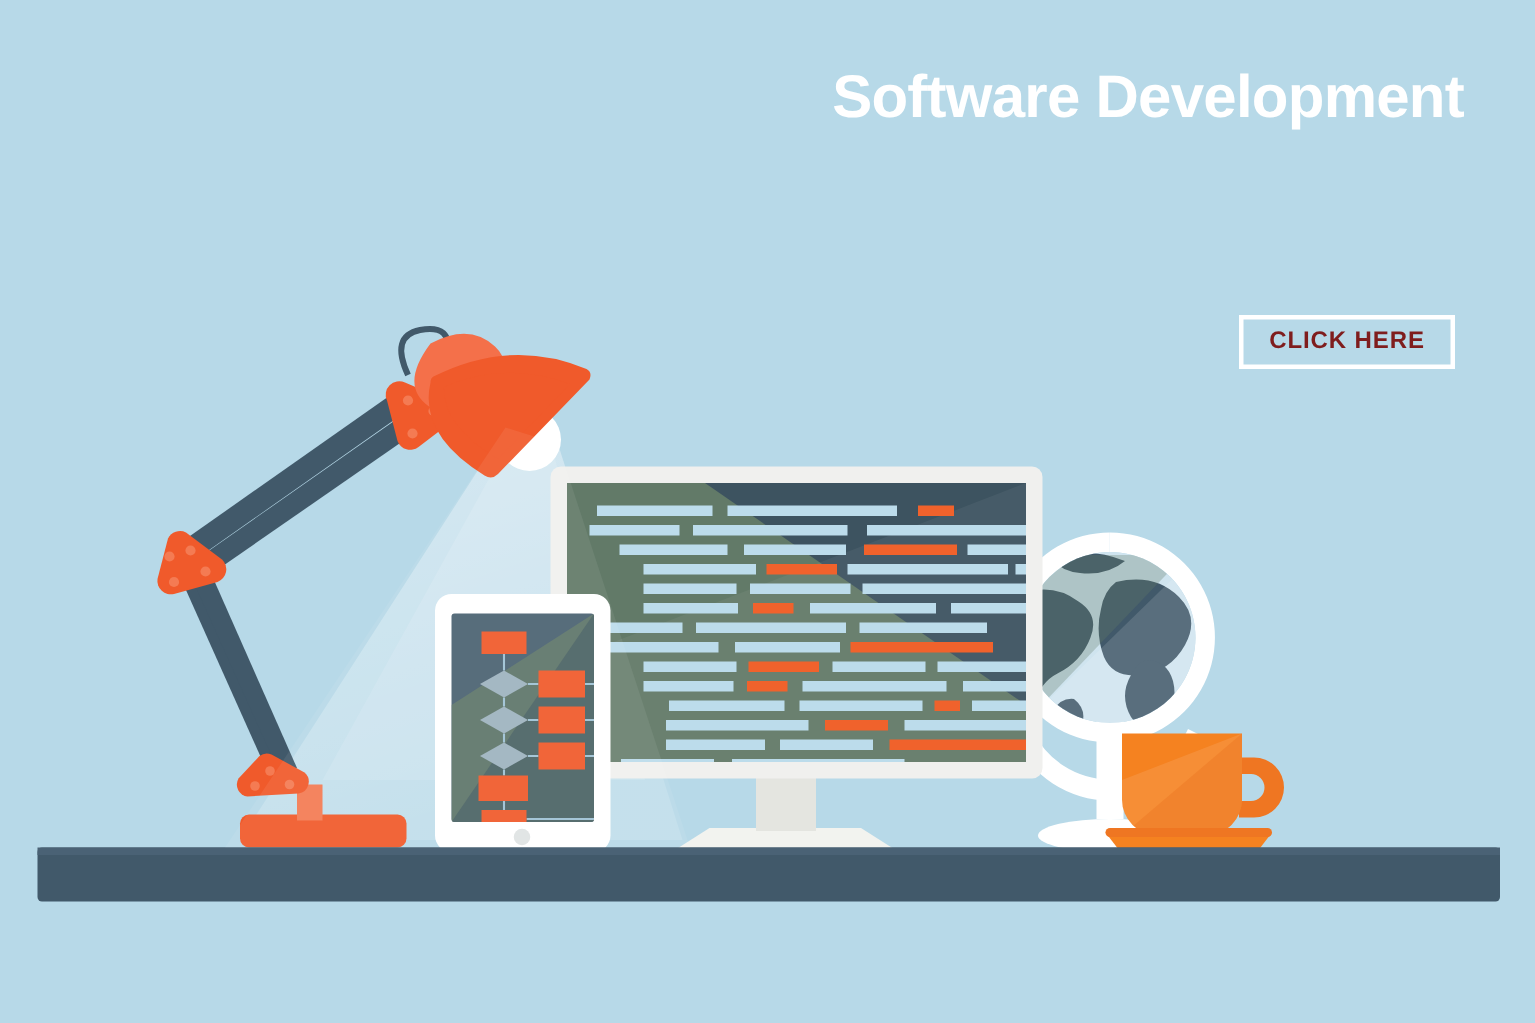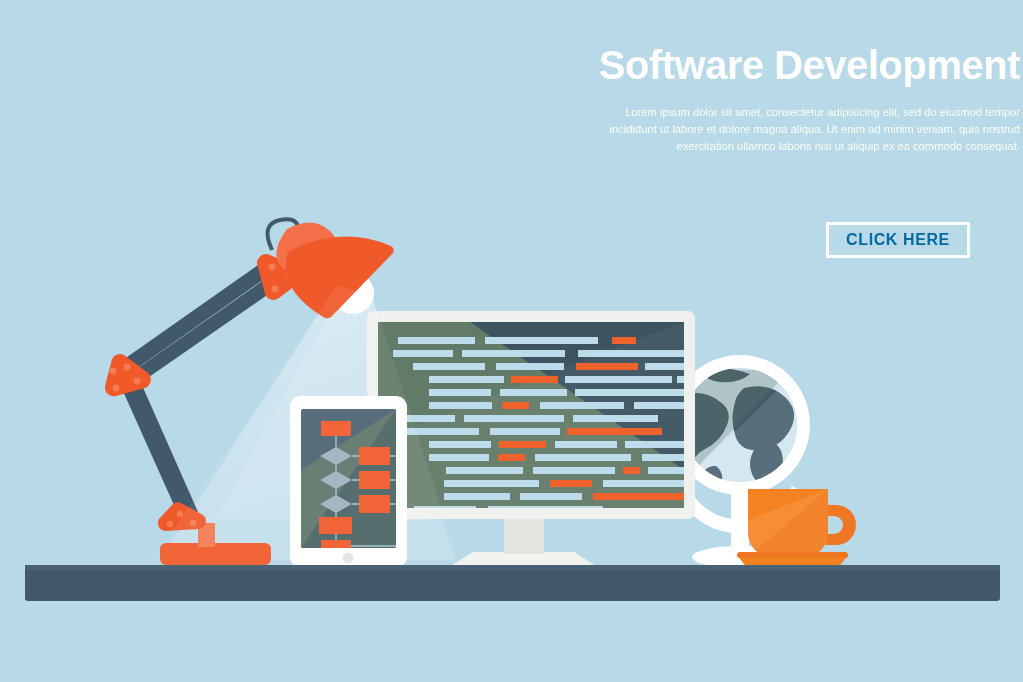--- a/index.html
+++ b/index.html
@@ -7,36 +7,36 @@
     width:1023px;height:682px;overflow:hidden;
     font-family:"Liberation Sans", sans-serif;
     background:#b7d9e8;
   }
   #stage{position:relative;width:1023px;height:682px;}
   #stage svg{position:absolute;left:0;top:0;}
 
   
   .text-col{
     position:absolute; left:540px; top:44px; width:436px;
-    text-align:right; color:#ffffff;margin-left:44px;
+    text-align:right; color:#ffffff;
   }
   .headline{
     font-size:40px; font-weight:bold; line-height:1.05;
     letter-spacing:-0.5px; margin:0 0 18px 0; color:#ffffff;
     white-space:nowrap;
   }
   .para{
     font-size:11.2px; line-height:1.52; margin:0 0 16px 0;
     color:#ffffff; opacity:.97;
   }
   .cta{
-    position:absolute; left:826px; top:222px;
+    position:absolute; left:826px; top:210px;
     width:144px; height:36px;
     border:3px solid #ffffff; background:transparent;
-    color:#0369a1; font-size:16px; font-weight:bold; letter-spacing:.6px;
+    color:#7f1d1d; font-size:16px; font-weight:bold; letter-spacing:.6px;
     display:flex; align-items:center; justify-content:center;
     box-sizing:border-box; cursor:pointer;
   }
 </style>
 </head>
 <body>
 
 <div id="stage">
 
   <svg width="1023" height="682" viewBox="0 0 1023 682">
@@ -250,18 +250,17 @@
     <g>
       <rect x="25" y="565" width="975" height="36" rx="3" fill="#41596a"></rect>
       <rect x="25" y="565" width="975" height="5" fill="#4a6275"></rect>
     </g>
 
     <polygon points="337,285 372,296 460,565 150,565" fill="#ffffff" opacity="0.07"></polygon>
   </svg>
 
   <div class="text-col">
     <h1 class="headline">Software Development</h1>
-    <p class="para">Lorem ipsum dolor sit amet, consectetur adipisicing elit, sed do eiusmod tempor incididunt ut labore et dolore magna aliqua. Ut enim ad minim veniam, quis nostrud exercitation ullamco laboris nisi ut aliquip ex ea commodo consequat.</p>
   </div>
 
   <div class="cta">CLICK HERE</div>
 
 </div>
 
 </body></html>

